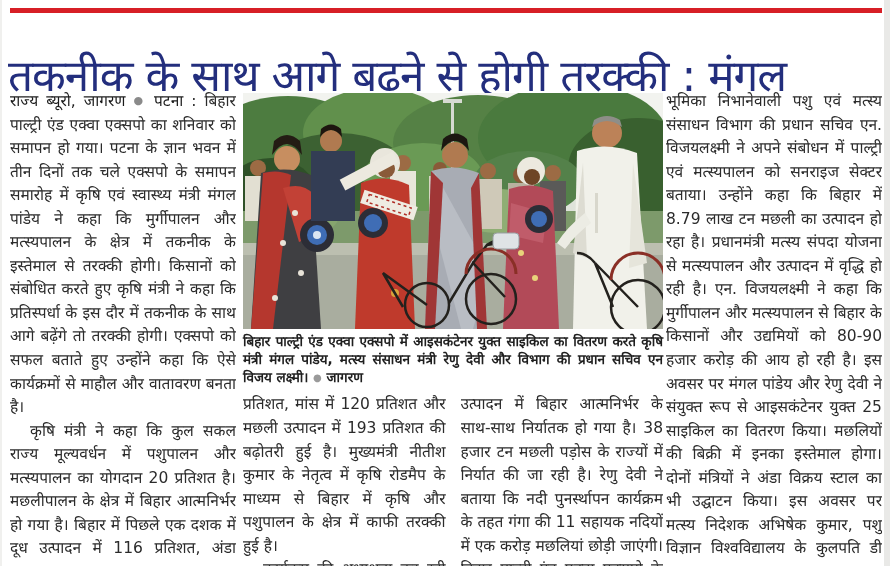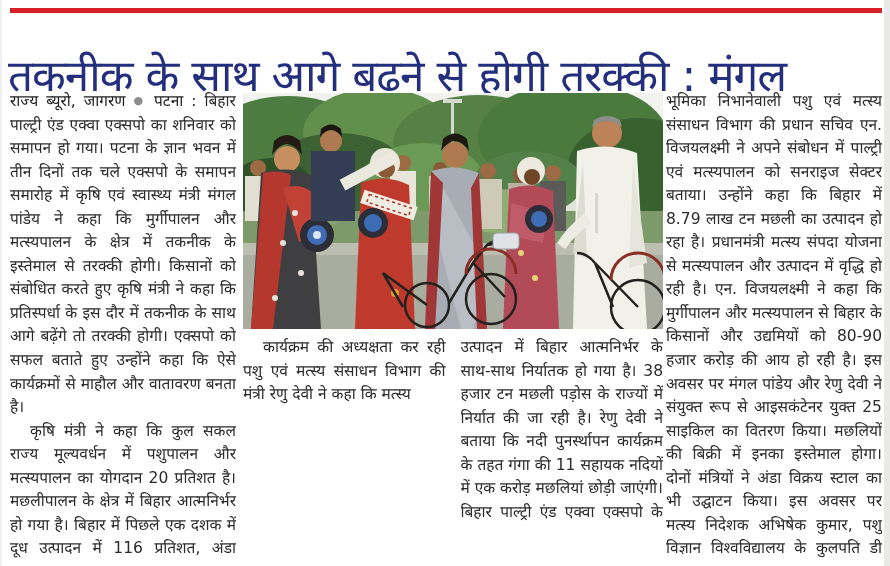--- a/index.html
+++ b/index.html
@@ -185,23 +185,27 @@
         <path d="M160 214 L140 180 L184 212"></path>
       </g>
       <g>
         <path d="M223 181 a25 25 0 0 1 50 0" fill="none" stroke="#8a2f26" stroke-width="3"></path>
         <rect x="250" y="140" width="26" height="16" rx="4" fill="#dfe3e6" stroke="#9aa0a4"></rect>
         <path d="M368 187 a27 27 0 0 1 54 0" fill="none" stroke="#8a2f26" stroke-width="3"></path>
       </g>
     </svg>
   </div>
 
+  <div class="photo-caption"><span>बिहार पाल्ट्री एंड एक्वा एक्सपो में आइसकंटेनर युक्त साइकिल का वितरण करते कृषि मंत्री मंगल पांडेय, मत्स्य संसाधन मंत्री रेणु देवी और विभाग की प्रधान सचिव एन विजय लक्ष्मी।</span>
+    <span class="photo-credit-bullet">●</span>
+    <span>जागरण</span></div>
 
   <div class="center-cols">
     <div class="ccol article-text">
+      <p>प्रतिशत, मांस में 120 प्रतिशत और मछली उत्पादन में 193 प्रतिशत की बढ़ोतरी हुई है। मुख्यमंत्री नीतीश कुमार के नेतृत्व में कृषि रोडमैप के माध्यम से बिहार में कृषि और पशुपालन के क्षेत्र में काफी तरक्की हुई है।</p>
       <p class="indent">कार्यक्रम की अध्यक्षता कर रही पशु एवं मत्स्य संसाधन विभाग की मंत्री रेणु देवी ने कहा कि मत्स्य</p>
     </div>
     <div class="ccol article-text">
       <p>उत्पादन में बिहार आत्मनिर्भर के साथ-साथ निर्यातक हो गया है। 38 हजार टन मछली पड़ोस के राज्यों में निर्यात की जा रही है। रेणु देवी ने बताया कि नदी पुनर्स्थापन कार्यक्रम के तहत गंगा की 11 सहायक नदियों में एक करोड़ मछलियां छोड़ी जाएंगी। बिहार पाल्ट्री एंड एक्वा एक्सपो के आयोजन में महत्वपूर्ण</p>
     </div>
   </div>
 </div>
 
 <div class="col4 article-text">
   <p>भूमिका निभानेवाली पशु एवं मत्स्य संसाधन विभाग की प्रधान सचिव एन. विजयलक्ष्मी ने अपने संबोधन में पाल्ट्री एवं मत्स्यपालन को सनराइज सेक्टर बताया। उन्होंने कहा कि बिहार में 8.79 लाख टन मछली का उत्पादन हो रहा है। प्रधानमंत्री मत्स्य संपदा योजना से मत्स्यपालन और उत्पादन में वृद्धि हो रही है। एन. विजयलक्ष्मी ने कहा कि मुर्गीपालन और मत्स्यपालन से बिहार के किसानों और उद्यमियों को 80-90 हजार करोड़ की आय हो रही है। इस अवसर पर मंगल पांडेय और रेणु देवी ने संयुक्त रूप से आइसकंटेनर युक्त 25 साइकिल का वितरण किया। मछलियों की बिक्री में इनका इस्तेमाल होगा। दोनों मंत्रियों ने अंडा विक्रय स्टाल का भी उद्घाटन किया। इस अवसर पर मत्स्य निदेशक अभिषेक कुमार, पशु विज्ञान विश्वविद्यालय के कुलपति डी आर सिंह भी मौजूद थे।</p>

